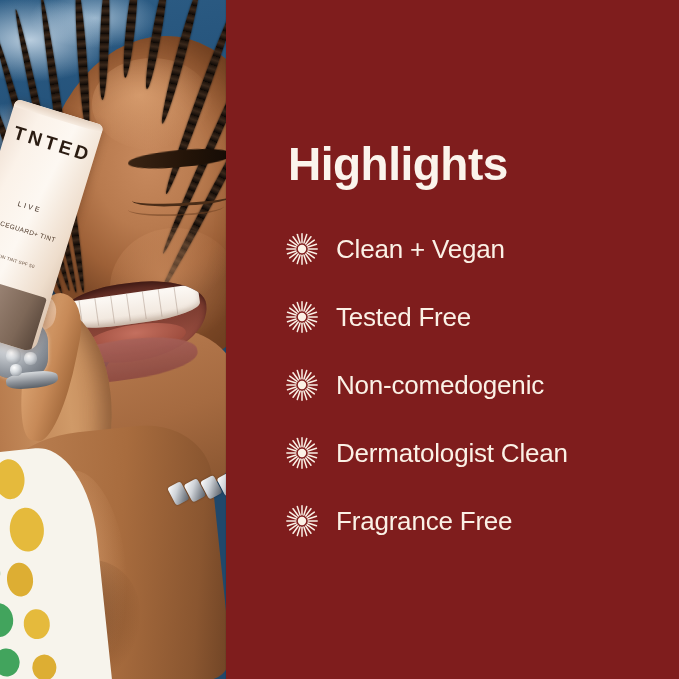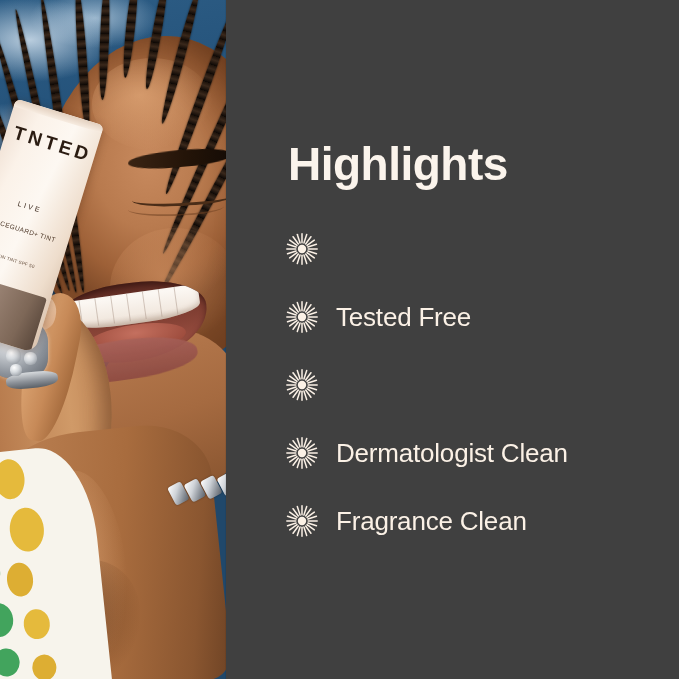--- a/index.html
+++ b/index.html
@@ -369,21 +369,21 @@
     left: 225px; top: 0;
     width: 2px; height: 679px;
     background: rgba(0,0,0,.06);
   }
 
   
   .content-panel {
     position: relative;
     flex: 1 1 auto;
     height: 679px;
-    background: #404040;
+    background: #7f1d1d;
   }
 
   .heading {
     position: absolute;
     left: 62px;
     top: 137px;
     margin: 0;
     font-size: 46px;
     font-weight: 700;
     letter-spacing: -0.5px;
@@ -536,20 +536,21 @@
             <line x1="12.36" y1="21.02" x2="7.07" y2="28.30" stroke="#fbf1e6" stroke-width="1.5" stroke-linecap="round"></line>
             <line x1="10.98" y1="19.64" x2="3.70" y2="24.93" stroke="#fbf1e6" stroke-width="1.5" stroke-linecap="round"></line>
             <line x1="10.10" y1="17.92" x2="1.54" y2="20.70" stroke="#fbf1e6" stroke-width="1.5" stroke-linecap="round"></line>
             <line x1="9.80" y1="16.00" x2="0.80" y2="16.00" stroke="#fbf1e6" stroke-width="1.5" stroke-linecap="round"></line>
             <line x1="10.10" y1="14.08" x2="1.54" y2="11.30" stroke="#fbf1e6" stroke-width="1.5" stroke-linecap="round"></line>
             <line x1="10.98" y1="12.36" x2="3.70" y2="7.07" stroke="#fbf1e6" stroke-width="1.5" stroke-linecap="round"></line>
             <line x1="12.36" y1="10.98" x2="7.07" y2="3.70" stroke="#fbf1e6" stroke-width="1.5" stroke-linecap="round"></line>
             <line x1="14.08" y1="10.10" x2="11.30" y2="1.54" stroke="#fbf1e6" stroke-width="1.5" stroke-linecap="round"></line>
             <circle cx="16" cy="16" r="4.2" fill="#fbf1e6"></circle>
           </svg>
+          <span class="item-label">Clean + Vegan</span>
         </li>
         <li class="highlight-item">
           <svg viewBox="0 0 32 32" class="burst-icon">
             <line x1="16.00" y1="9.80" x2="16.00" y2="0.80" stroke="#fbf1e6" stroke-width="1.5" stroke-linecap="round"></line>
             <line x1="17.92" y1="10.10" x2="20.70" y2="1.54" stroke="#fbf1e6" stroke-width="1.5" stroke-linecap="round"></line>
             <line x1="19.64" y1="10.98" x2="24.93" y2="3.70" stroke="#fbf1e6" stroke-width="1.5" stroke-linecap="round"></line>
             <line x1="21.02" y1="12.36" x2="28.30" y2="7.07" stroke="#fbf1e6" stroke-width="1.5" stroke-linecap="round"></line>
             <line x1="21.90" y1="14.08" x2="30.46" y2="11.30" stroke="#fbf1e6" stroke-width="1.5" stroke-linecap="round"></line>
             <line x1="22.20" y1="16.00" x2="31.20" y2="16.00" stroke="#fbf1e6" stroke-width="1.5" stroke-linecap="round"></line>
             <line x1="21.90" y1="17.92" x2="30.46" y2="20.70" stroke="#fbf1e6" stroke-width="1.5" stroke-linecap="round"></line>
@@ -587,20 +588,21 @@
             <line x1="12.36" y1="21.02" x2="7.07" y2="28.30" stroke="#fbf1e6" stroke-width="1.5" stroke-linecap="round"></line>
             <line x1="10.98" y1="19.64" x2="3.70" y2="24.93" stroke="#fbf1e6" stroke-width="1.5" stroke-linecap="round"></line>
             <line x1="10.10" y1="17.92" x2="1.54" y2="20.70" stroke="#fbf1e6" stroke-width="1.5" stroke-linecap="round"></line>
             <line x1="9.80" y1="16.00" x2="0.80" y2="16.00" stroke="#fbf1e6" stroke-width="1.5" stroke-linecap="round"></line>
             <line x1="10.10" y1="14.08" x2="1.54" y2="11.30" stroke="#fbf1e6" stroke-width="1.5" stroke-linecap="round"></line>
             <line x1="10.98" y1="12.36" x2="3.70" y2="7.07" stroke="#fbf1e6" stroke-width="1.5" stroke-linecap="round"></line>
             <line x1="12.36" y1="10.98" x2="7.07" y2="3.70" stroke="#fbf1e6" stroke-width="1.5" stroke-linecap="round"></line>
             <line x1="14.08" y1="10.10" x2="11.30" y2="1.54" stroke="#fbf1e6" stroke-width="1.5" stroke-linecap="round"></line>
             <circle cx="16" cy="16" r="4.2" fill="#fbf1e6"></circle>
           </svg>
+          <span class="item-label">Non-comedogenic</span>
         </li>
         <li class="highlight-item">
           <svg viewBox="0 0 32 32" class="burst-icon">
             <line x1="16.00" y1="9.80" x2="16.00" y2="0.80" stroke="#fbf1e6" stroke-width="1.5" stroke-linecap="round"></line>
             <line x1="17.92" y1="10.10" x2="20.70" y2="1.54" stroke="#fbf1e6" stroke-width="1.5" stroke-linecap="round"></line>
             <line x1="19.64" y1="10.98" x2="24.93" y2="3.70" stroke="#fbf1e6" stroke-width="1.5" stroke-linecap="round"></line>
             <line x1="21.02" y1="12.36" x2="28.30" y2="7.07" stroke="#fbf1e6" stroke-width="1.5" stroke-linecap="round"></line>
             <line x1="21.90" y1="14.08" x2="30.46" y2="11.30" stroke="#fbf1e6" stroke-width="1.5" stroke-linecap="round"></line>
             <line x1="22.20" y1="16.00" x2="31.20" y2="16.00" stroke="#fbf1e6" stroke-width="1.5" stroke-linecap="round"></line>
             <line x1="21.90" y1="17.92" x2="30.46" y2="20.70" stroke="#fbf1e6" stroke-width="1.5" stroke-linecap="round"></line>
@@ -638,18 +640,18 @@
             <line x1="12.36" y1="21.02" x2="7.07" y2="28.30" stroke="#fbf1e6" stroke-width="1.5" stroke-linecap="round"></line>
             <line x1="10.98" y1="19.64" x2="3.70" y2="24.93" stroke="#fbf1e6" stroke-width="1.5" stroke-linecap="round"></line>
             <line x1="10.10" y1="17.92" x2="1.54" y2="20.70" stroke="#fbf1e6" stroke-width="1.5" stroke-linecap="round"></line>
             <line x1="9.80" y1="16.00" x2="0.80" y2="16.00" stroke="#fbf1e6" stroke-width="1.5" stroke-linecap="round"></line>
             <line x1="10.10" y1="14.08" x2="1.54" y2="11.30" stroke="#fbf1e6" stroke-width="1.5" stroke-linecap="round"></line>
             <line x1="10.98" y1="12.36" x2="3.70" y2="7.07" stroke="#fbf1e6" stroke-width="1.5" stroke-linecap="round"></line>
             <line x1="12.36" y1="10.98" x2="7.07" y2="3.70" stroke="#fbf1e6" stroke-width="1.5" stroke-linecap="round"></line>
             <line x1="14.08" y1="10.10" x2="11.30" y2="1.54" stroke="#fbf1e6" stroke-width="1.5" stroke-linecap="round"></line>
             <circle cx="16" cy="16" r="4.2" fill="#fbf1e6"></circle>
           </svg>
-          <span class="item-label">Fragrance Clean</span>
+          <span class="item-label">Fragrance Free</span>
         </li>
       </ul>
   </div>
 
 </div>
 
 </body></html>

